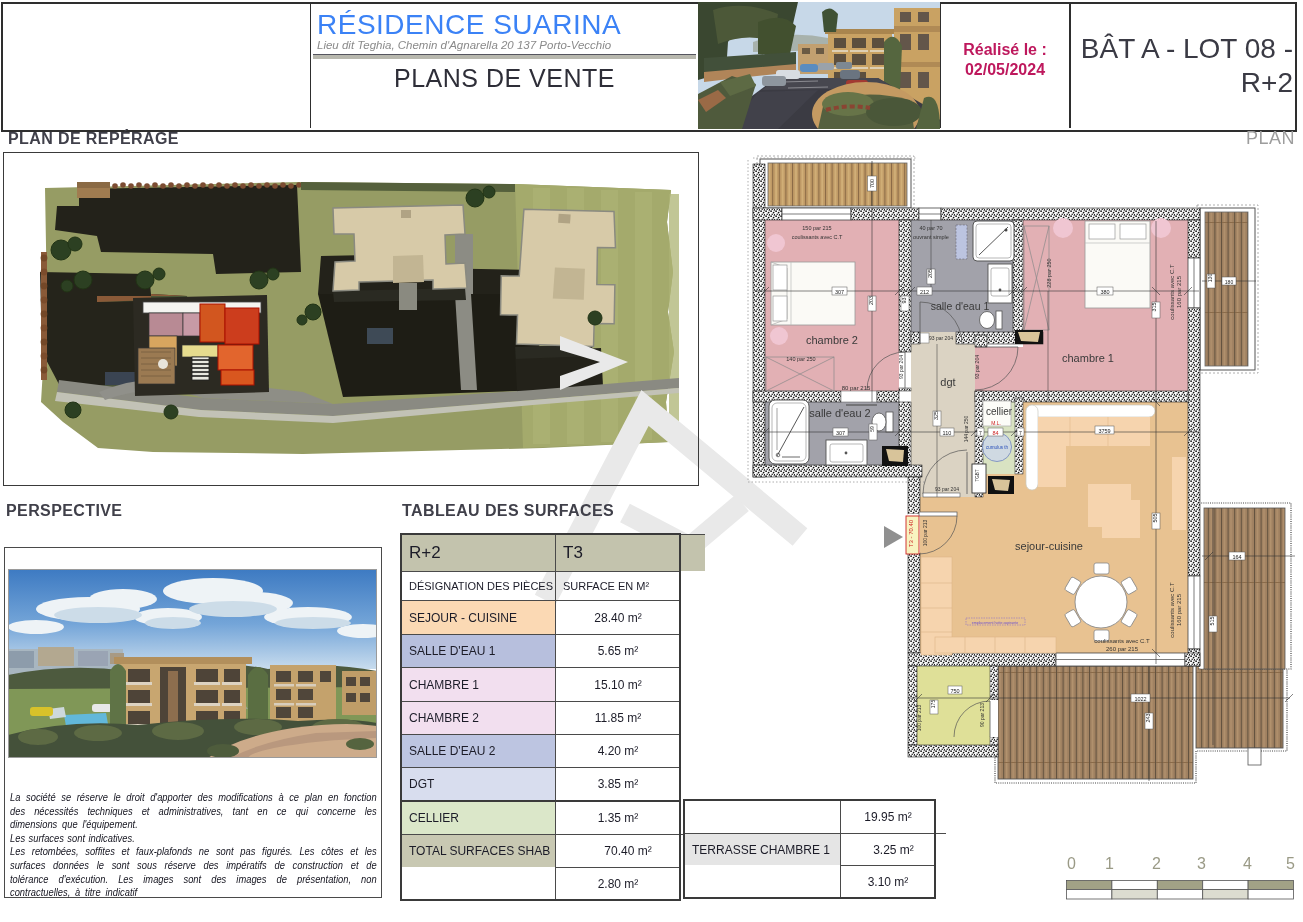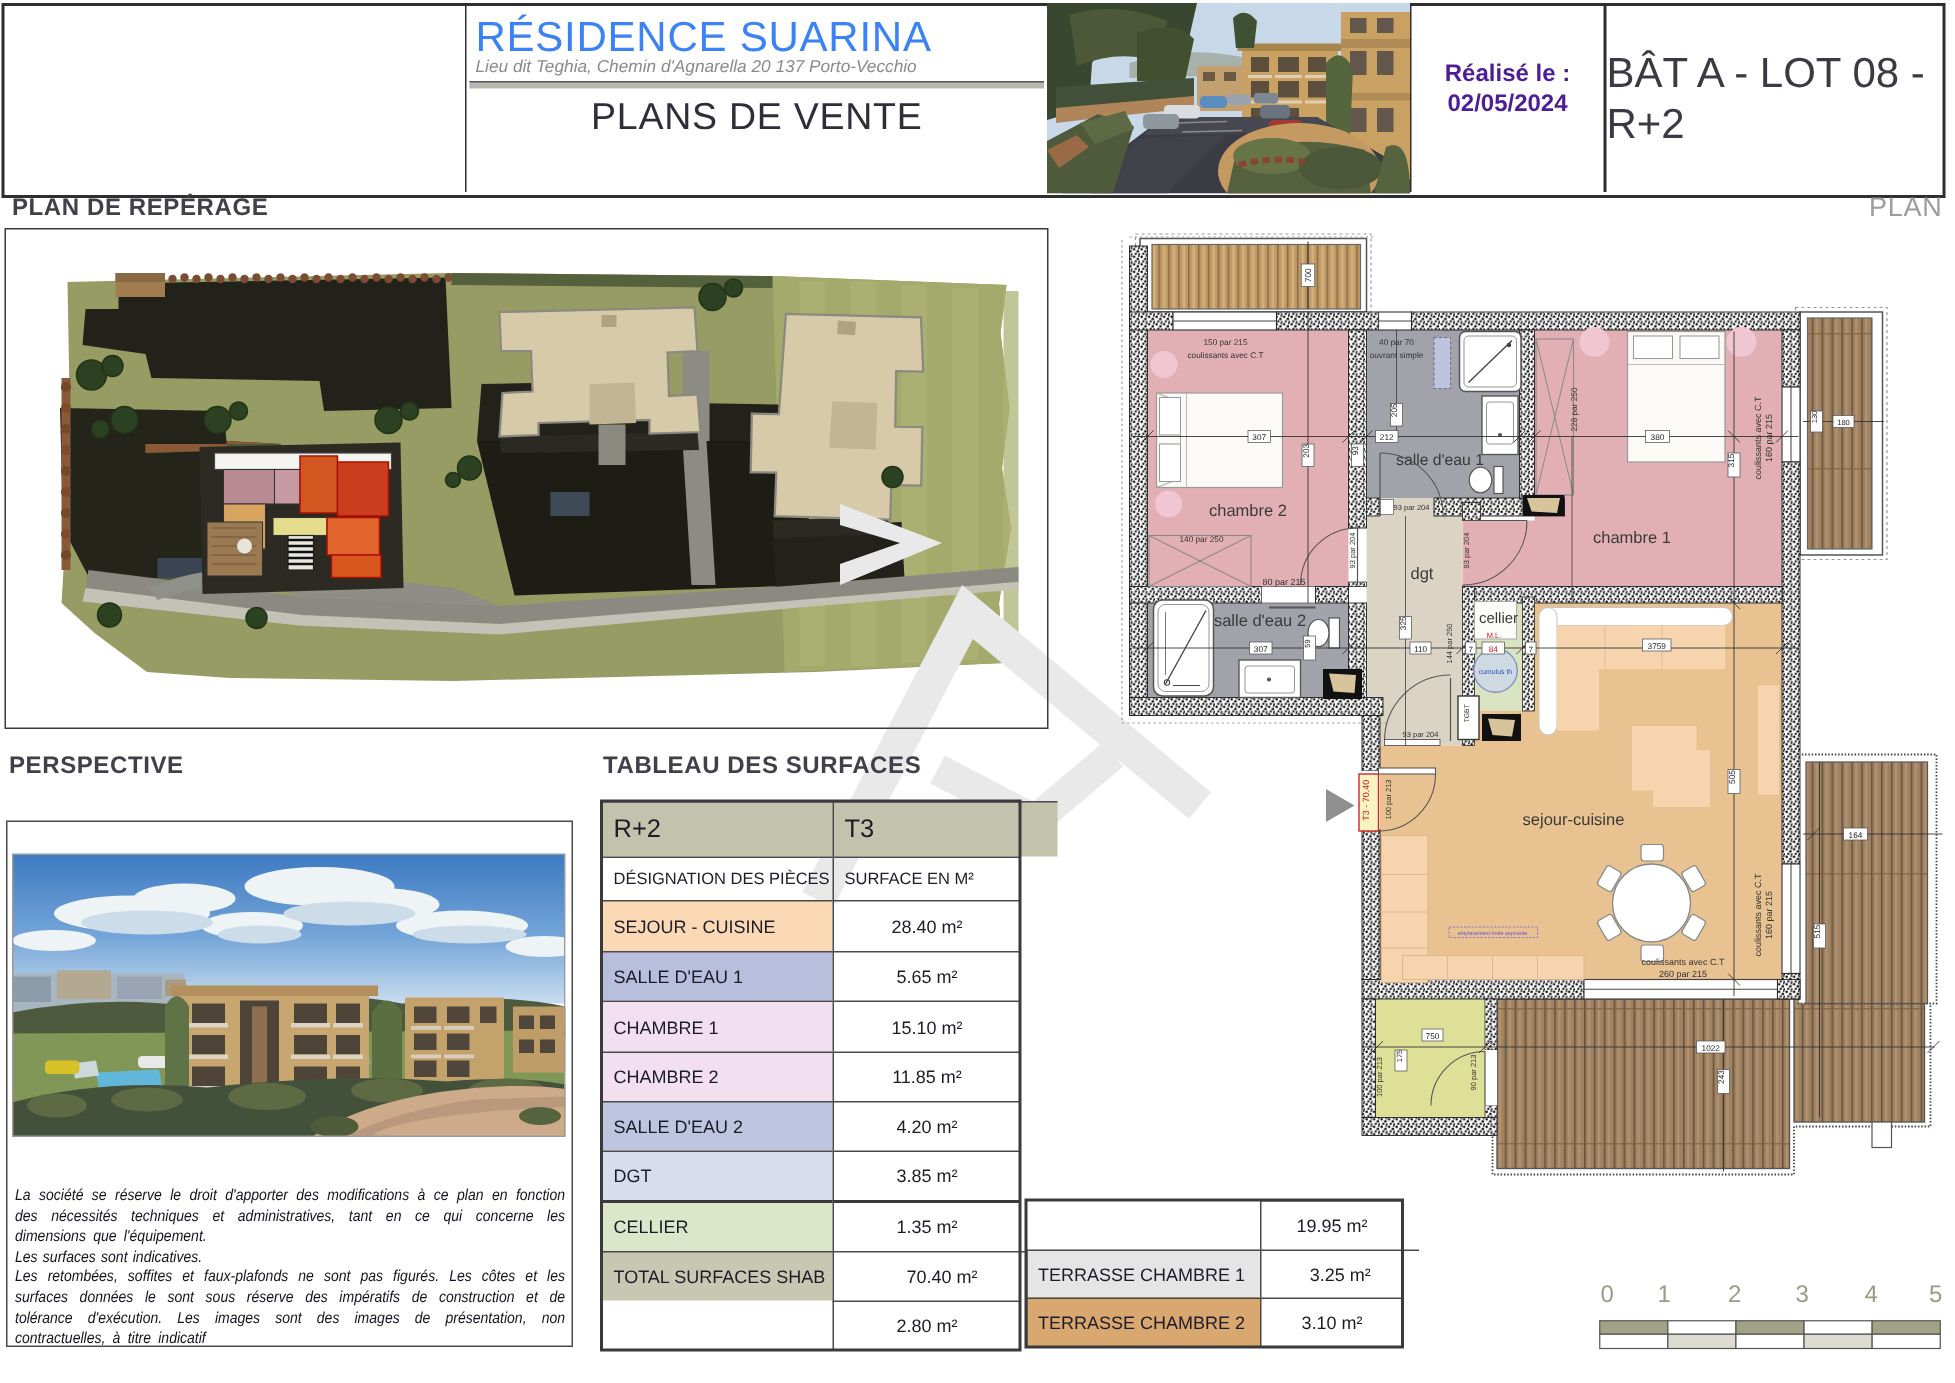--- a/index.html
+++ b/index.html
@@ -106,25 +106,25 @@
   <ellipse cx="150" cy="102" rx="26" ry="12" fill="#677448"></ellipse>
   <ellipse cx="196" cy="110" rx="28" ry="14" fill="#4a5739"></ellipse>
   <path d="M128,108 Q150,102 172,106" stroke="#8a4432" stroke-width="4" fill="none" stroke-dasharray="5,3"></path>
  </g>
 
  <path d="M226,96 Q242,88 242,127 L218,127 Z" fill="#55643f"></path>
 </svg>
 
 <div class="abs" style="left:940px;top:2px;width:1px;height:126px;background:#2e2e2e"></div>
 
-<div class="abs" style="left:941px;top:40px;width:128px;text-align:center;font-size:16px;font-weight:bold;color:#4c1d95;line-height:20px">Réalisé le :<br>02/05/2024</div>
+<div class="abs" style="left:941px;top:40px;width:128px;text-align:center;font-size:16px;font-weight:bold;color:#be185d;line-height:20px">Réalisé le :<br>02/05/2024</div>
 
 <div class="abs" style="left:1069px;top:2px;width:2px;height:126px;background:#2e2e2e"></div>
 
-<div class="abs" style="left:1071px;top:32px;width:222px;text-align:left;font-size:28px;color:#3a3a44;line-height:34px">BÂT A - LOT 08 -<br>R+2</div>
+<div class="abs" style="left:1071px;top:32px;width:222px;text-align:right;font-size:28px;color:#3a3a44;line-height:34px">BÂT A - LOT 08 -<br>R+2</div>
 
 <div class="abs" style="left:1145px;top:128px;width:150px;text-align:right;font-size:18px;color:#9d9d9d;letter-spacing:0.5px">PLAN</div>
 
 <div class="ttl abs" style="left:8px;top:130px">PLAN DE REPÉRAGE</div>
 
 <div class="ttl abs" style="left:6px;top:502px">PERSPECTIVE</div>
 
 <div class="ttl abs" style="left:402px;top:502px">TABLEAU DES SURFACES</div>
 
 <svg class="abs" style="left:3px;top:152px" width="695" height="333" viewBox="0 0 695 333">
@@ -448,21 +448,20 @@
  <div class="abs" style="left:-1px;top:-1px;width:277px;height:364px;border:2px solid #3a3a3a"></div>
 </div>
 
 <div class="abs" style="left:684px;top:800px;width:251px;height:98px">
 
  <div class="tc tv" style="left:156px;top:0;width:95px;height:33px">19.95 m²</div>
 
  <div class="tc tl" style="left:0;top:33px;width:156px;height:32px;background:#e5e5e5">TERRASSE CHAMBRE 1</div>
  <div class="tc tv" style="left:156px;top:33px;width:106px;height:32px">3.25 m²</div>
 
- <div class="tc tl" style="left:0;top:65px;width:156px;height:33px;background:#d9a770">TERRASSE CHAMBRE 2</div>
  <div class="tc tv" style="left:156px;top:65px;width:95px;height:33px">3.10 m²</div>
  <div class="abs" style="left:-1px;top:-1px;width:249px;height:96px;border:2px solid #3a3a3a"></div>
 </div>
 
 <div class="abs" style="left:1060px;top:855px;width:240px;font-size:16px;color:#9a9a86">
  <span class="abs" style="left:7px">0</span>
     <span class="abs" style="left:45px">1</span>
     <span class="abs" style="left:92px">2</span>
     <span class="abs" style="left:137px">3</span>
     <span class="abs" style="left:183px">4</span>

